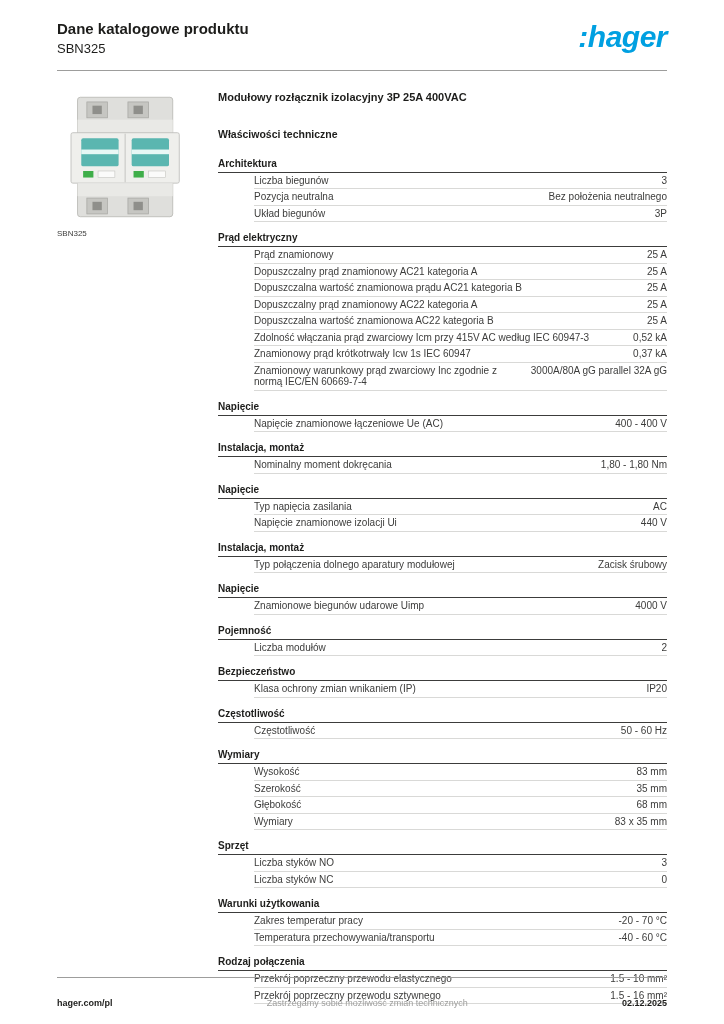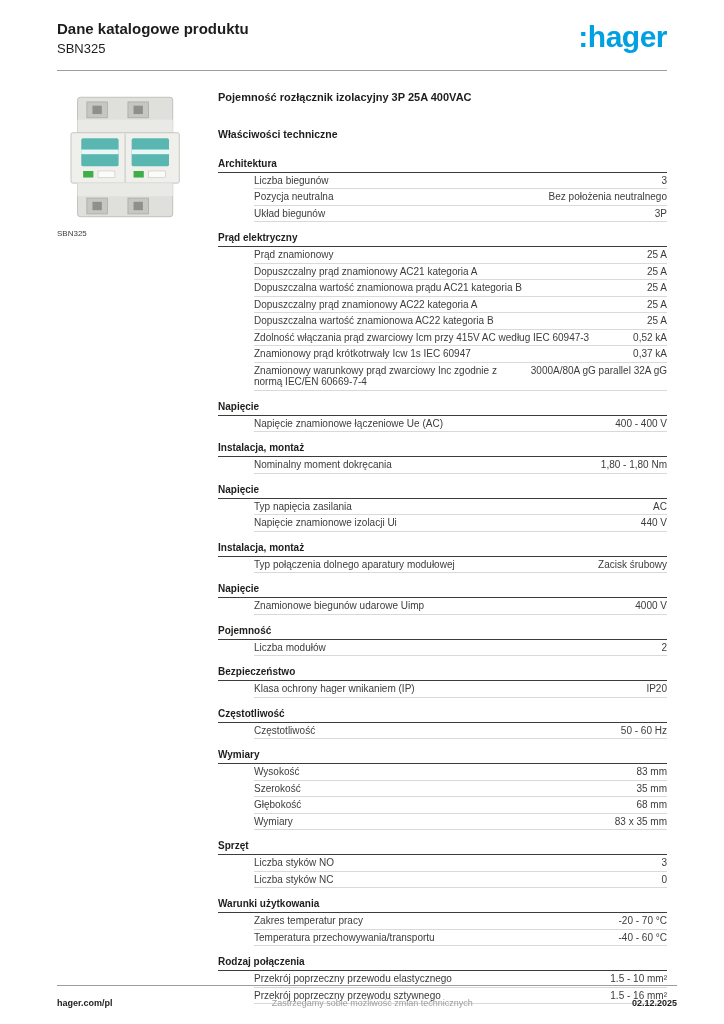--- a/index.html
+++ b/index.html
@@ -66,44 +66,44 @@
     line-height: 1.15;
     margin-left: 36px;
   }
   .spec-label { flex: 1 1 auto; padding-right: 14px; }
   .spec-value { flex: 0 0 auto; max-width: 42%; text-align: right; white-space: nowrap; }
 
   
   .footer {
     position: absolute;
     left: 57px;
-    right: 47px;
+    right: 57px;
     bottom: 16px;
     border-top: 1px solid #9d9d9c;
-    padding-top: 12px;
+    padding-top: 20px;
     display: flex;
     justify-content: space-between;
     align-items: baseline;
     font-size: 9px;
   }
   .footer-left { font-weight: bold; color: #1d1d1b; }
   .footer-center { color: #9d9d9c; }
   .footer-right { font-weight: bold; color: #1d1d1b; }
 </style>
 </head>
 <body>
 
 <div class="page">
 
   <div class="header">
     <div>
       <div class="page-title">Dane katalogowe produktu</div>
       <div class="product-code">SBN325</div>
     </div>
-    <div class="logo" id="brand-logo" style="color: rgb(0, 160, 225);">:hager</div>
+    <div class="logo" id="brand-logo" style="color: rgb(0, 160, 225); font-style: italic;">:hager</div>
   </div>
   <hr class="header-rule">
 
   <div class="main">
 
     <div class="aside">
       <div class="product-image-box">
         <svg width="140" height="132" viewBox="0 0 150 140">
 
           <rect x="22" y="6" width="102" height="128" rx="3" fill="#dfdfdc" stroke="#bdbdb9" stroke-width="1"></rect>
@@ -134,21 +134,21 @@
           <rect x="32" y="114" width="22" height="17" fill="#c6c6c2" stroke="#a8a8a4" stroke-width="0.8"></rect>
           <rect x="76" y="114" width="22" height="17" fill="#c6c6c2" stroke="#a8a8a4" stroke-width="0.8"></rect>
           <rect x="38" y="118" width="10" height="9" fill="#8f8f8b"></rect>
           <rect x="82" y="118" width="10" height="9" fill="#8f8f8b"></rect>
         </svg>
       </div>
       <div class="image-caption">SBN325</div>
     </div>
 
     <div class="specs">
-      <div class="product-name">Pojemność rozłącznik izolacyjny 3P 25A 400VAC</div>
+      <div class="product-name">Modułowy rozłącznik izolacyjny 3P 25A 400VAC</div>
       <div class="specs-title">Właściwości techniczne</div>
       <div id="sections-container">
           <div class="spec-section">
             <div class="section-title">Architektura</div>
             <div class="spec-row">
               <span class="spec-label">Liczba biegunów</span>
               <span class="spec-value">3</span>
             </div>
             <div class="spec-row">
               <span class="spec-label">Pozycja neutralna</span>
@@ -236,21 +236,21 @@
           <div class="spec-section">
             <div class="section-title">Pojemność</div>
             <div class="spec-row">
               <span class="spec-label">Liczba modułów</span>
               <span class="spec-value">2</span>
             </div>
           </div>
           <div class="spec-section">
             <div class="section-title">Bezpieczeństwo</div>
             <div class="spec-row">
-              <span class="spec-label">Klasa ochrony hager wnikaniem (IP)</span>
+              <span class="spec-label">Klasa ochrony zmian wnikaniem (IP)</span>
               <span class="spec-value">IP20</span>
             </div>
           </div>
           <div class="spec-section">
             <div class="section-title">Częstotliwość</div>
             <div class="spec-row">
               <span class="spec-label">Częstotliwość</span>
               <span class="spec-value">50 - 60 Hz</span>
             </div>
           </div>

